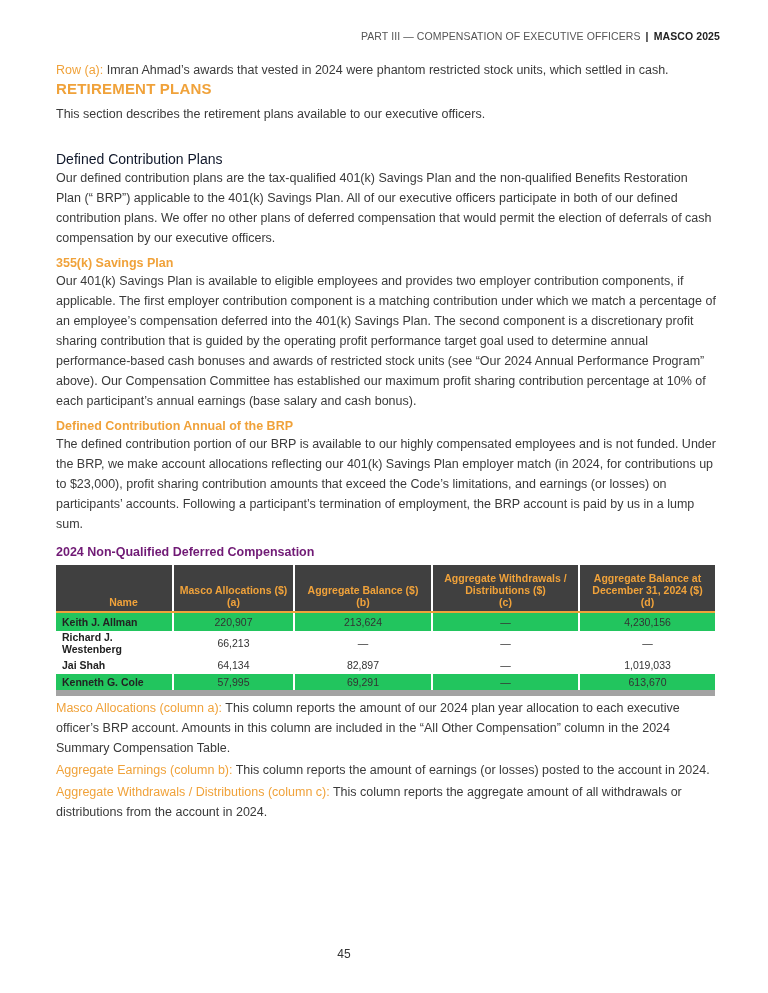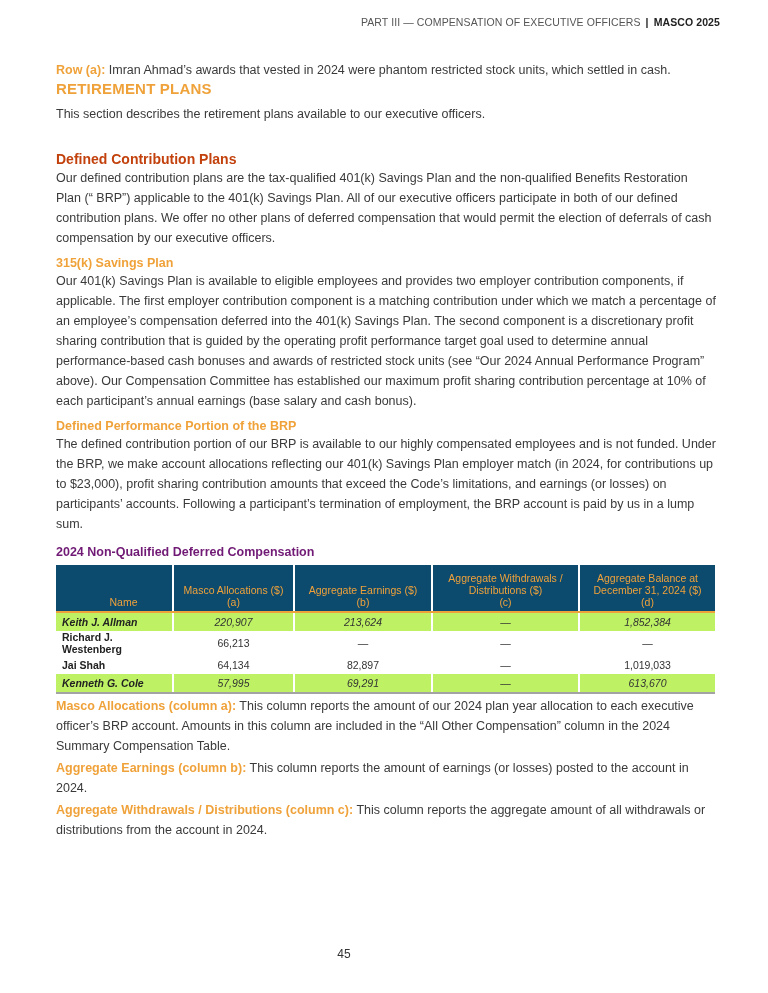--- a/index.html
+++ b/index.html
@@ -5,48 +5,48 @@
   * { box-sizing: border-box; margin: 0; padding: 0; }
   html, body { width: 768px; height: 993px; background: #ffffff; }
   body {
     font-family: "Liberation Sans", sans-serif;
     color: #3a3a3a;
     position: relative;
     overflow: hidden;
   }
   .header {
     position: absolute;
-    top: 16px;
+    top: 30px;
     right: 48px;
     font-size: 10.5px;
     color: #555;
     letter-spacing: 0.1px;
   }
   .header .sep { font-weight: bold; color: #222; margin: 0 5px; }
   .header .brand { font-weight: bold; color: #222; }
   .content {
     position: absolute;
     left: 56px;
     top: 60px;
     width: 660px;
   }
   p.body { font-size: 12.5px; line-height: 20px; color: #3a3a3a; }
-  .orange { color: #f0a23a; font-weight: bold; }
+  .orange { color: #f0a23a; }
   .note { margin-bottom: 0; }
   h1.section {
     font-size: 15px;
     font-weight: bold;
     color: #f0a23a;
     margin-bottom: 7px;
     letter-spacing: 0.2px;
   }
   h2.sub {
     font-size: 14px;
-    font-weight: bold;
-    color: #c2410c;
+    font-weight: normal;
+    color: #0f172a;
     margin-top: 27px;
     margin-bottom: 1px;
   }
   h3.minor {
     font-size: 12.5px;
     font-weight: bold;
     color: #f0a23a;
     margin-top: 8px;
     margin-bottom: 1px;
   }
@@ -58,43 +58,43 @@
     line-height: 16px;
   }
   .table-title .italic { font-style: italic; }
   table.nqdc {
     width: 659px;
     border-collapse: collapse;
     margin-top: 5px;
     font-size: 10.5px;
   }
   table.nqdc th {
-    background: #0c4a6e;
+    background: #404040;
     color: #f0a23a;
-    font-weight: normal;
+    font-weight: bold;
     font-size: 10.5px;
     vertical-align: bottom;
     text-align: center;
     padding: 3px 4px 3px 4px;
     line-height: 12px;
     border-left: 2px solid #ffffff;
     border-bottom: 2px solid #f0a23a;
     height: 47px;
   }
   table.nqdc th:first-child { text-align: center; border-left: none; padding-left: 23px; }
   table.nqdc td {
     text-align: center;
     padding: 0 4px;
     height: 19px;
     border-left: 2px solid #ffffff;
     color: #333;
   }
   table.nqdc td:first-child { text-align: left; font-weight: bold; border-left: none; padding-left: 6px; color: #222; }
-  table.nqdc tr.shade td { background: #bef264; font-style: italic; }
-  table.nqdc tr.last td { border-bottom: 2px solid #a3a3a3; }
+  table.nqdc tr.shade td { background: #22c55e; }
+  table.nqdc tr.last td { border-bottom: 6px solid #a3a3a3; }
   .footnote { margin-top: 2px; }
   .page-num {
     position: absolute;
     top: 947px;
     left: 0;
     width: 688px;
     text-align: center;
     font-size: 12px;
     color: #333;
   }
@@ -111,24 +111,24 @@
   <p class="body note">
     <span class="orange">Row (a):</span><span> Imran Ahmad’s awards that vested in 2024 were phantom restricted stock units, which settled in cash.</span>
   </p>
 
   <h1 class="section">RETIREMENT PLANS</h1>
   <p class="body">This section describes the retirement plans available to our executive officers.</p>
 
   <h2 class="sub">Defined Contribution Plans</h2>
   <p class="body">Our defined contribution plans are the tax-qualified 401(k) Savings Plan and the non-qualified Benefits Restoration Plan (“ BRP”) applicable to the 401(k) Savings Plan. All of our executive officers participate in both of our defined contribution plans. We offer no other plans of deferred compensation that would permit the election of deferrals of cash compensation by our executive officers.</p>
 
-  <h3 class="minor">315(k) Savings Plan</h3>
+  <h3 class="minor">355(k) Savings Plan</h3>
   <p class="body">Our 401(k) Savings Plan is available to eligible employees and provides two employer contribution components, if applicable. The first employer contribution component is a matching contribution under which we match a percentage of an employee’s compensation deferred into the 401(k) Savings Plan. The second component is a discretionary profit sharing contribution that is guided by the operating profit performance target goal used to determine annual performance-based cash bonuses and awards of restricted stock units (see “Our 2024 Annual Performance Program” above). Our Compensation Committee has established our maximum profit sharing contribution percentage at 10% of each participant’s annual earnings (base salary and cash bonus).</p>
 
-  <h3 class="minor">Defined Performance Portion of the BRP</h3>
+  <h3 class="minor">Defined Contribution Annual of the BRP</h3>
   <p class="body">The defined contribution portion of our BRP is available to our highly compensated employees and is not funded. Under the BRP, we make account allocations reflecting our 401(k) Savings Plan employer match (in 2024, for contributions up to $23,000), profit sharing contribution amounts that exceed the Code’s limitations, and earnings (or losses) on participants’ accounts. Following a participant’s termination of employment, the BRP account is paid by us in a lump sum.</p>
 
   <div class="table-title">
     <div>2024 Non-Qualified Deferred Compensation</div>
   </div>
 
   <table class="nqdc">
     <colgroup>
       <col style="width:117px">
         <col style="width:121px">
@@ -137,42 +137,42 @@
         <col style="width:136px">
     </colgroup>
     <thead>
       <tr>
         <th><span>Name</span></th>
         <th>
             <div>Masco Allocations ($)</div>
             <div>(a)</div>
           </th>
         <th>
-            <div>Aggregate Earnings ($)</div>
+            <div>Aggregate Balance ($)</div>
             <div>(b)</div>
           </th>
         <th>
             <div>Aggregate Withdrawals /</div>
             <div>Distributions ($)</div>
             <div>(c)</div>
           </th>
         <th>
             <div>Aggregate Balance at</div>
             <div>December 31, 2024 ($)</div>
             <div>(d)</div>
           </th>
       </tr>
     </thead>
     <tbody>
       <tr class="shade">
         <td>Keith J. Allman</td>
         <td>220,907</td>
         <td>213,624</td>
         <td>—</td>
-        <td>1,852,384</td>
+        <td>4,230,156</td>
       </tr>
       <tr>
         <td>Richard J. Westenberg</td>
         <td>66,213</td>
         <td>—</td>
         <td>—</td>
         <td>—</td>
       </tr>
       <tr>
         <td>Jai Shah</td>

